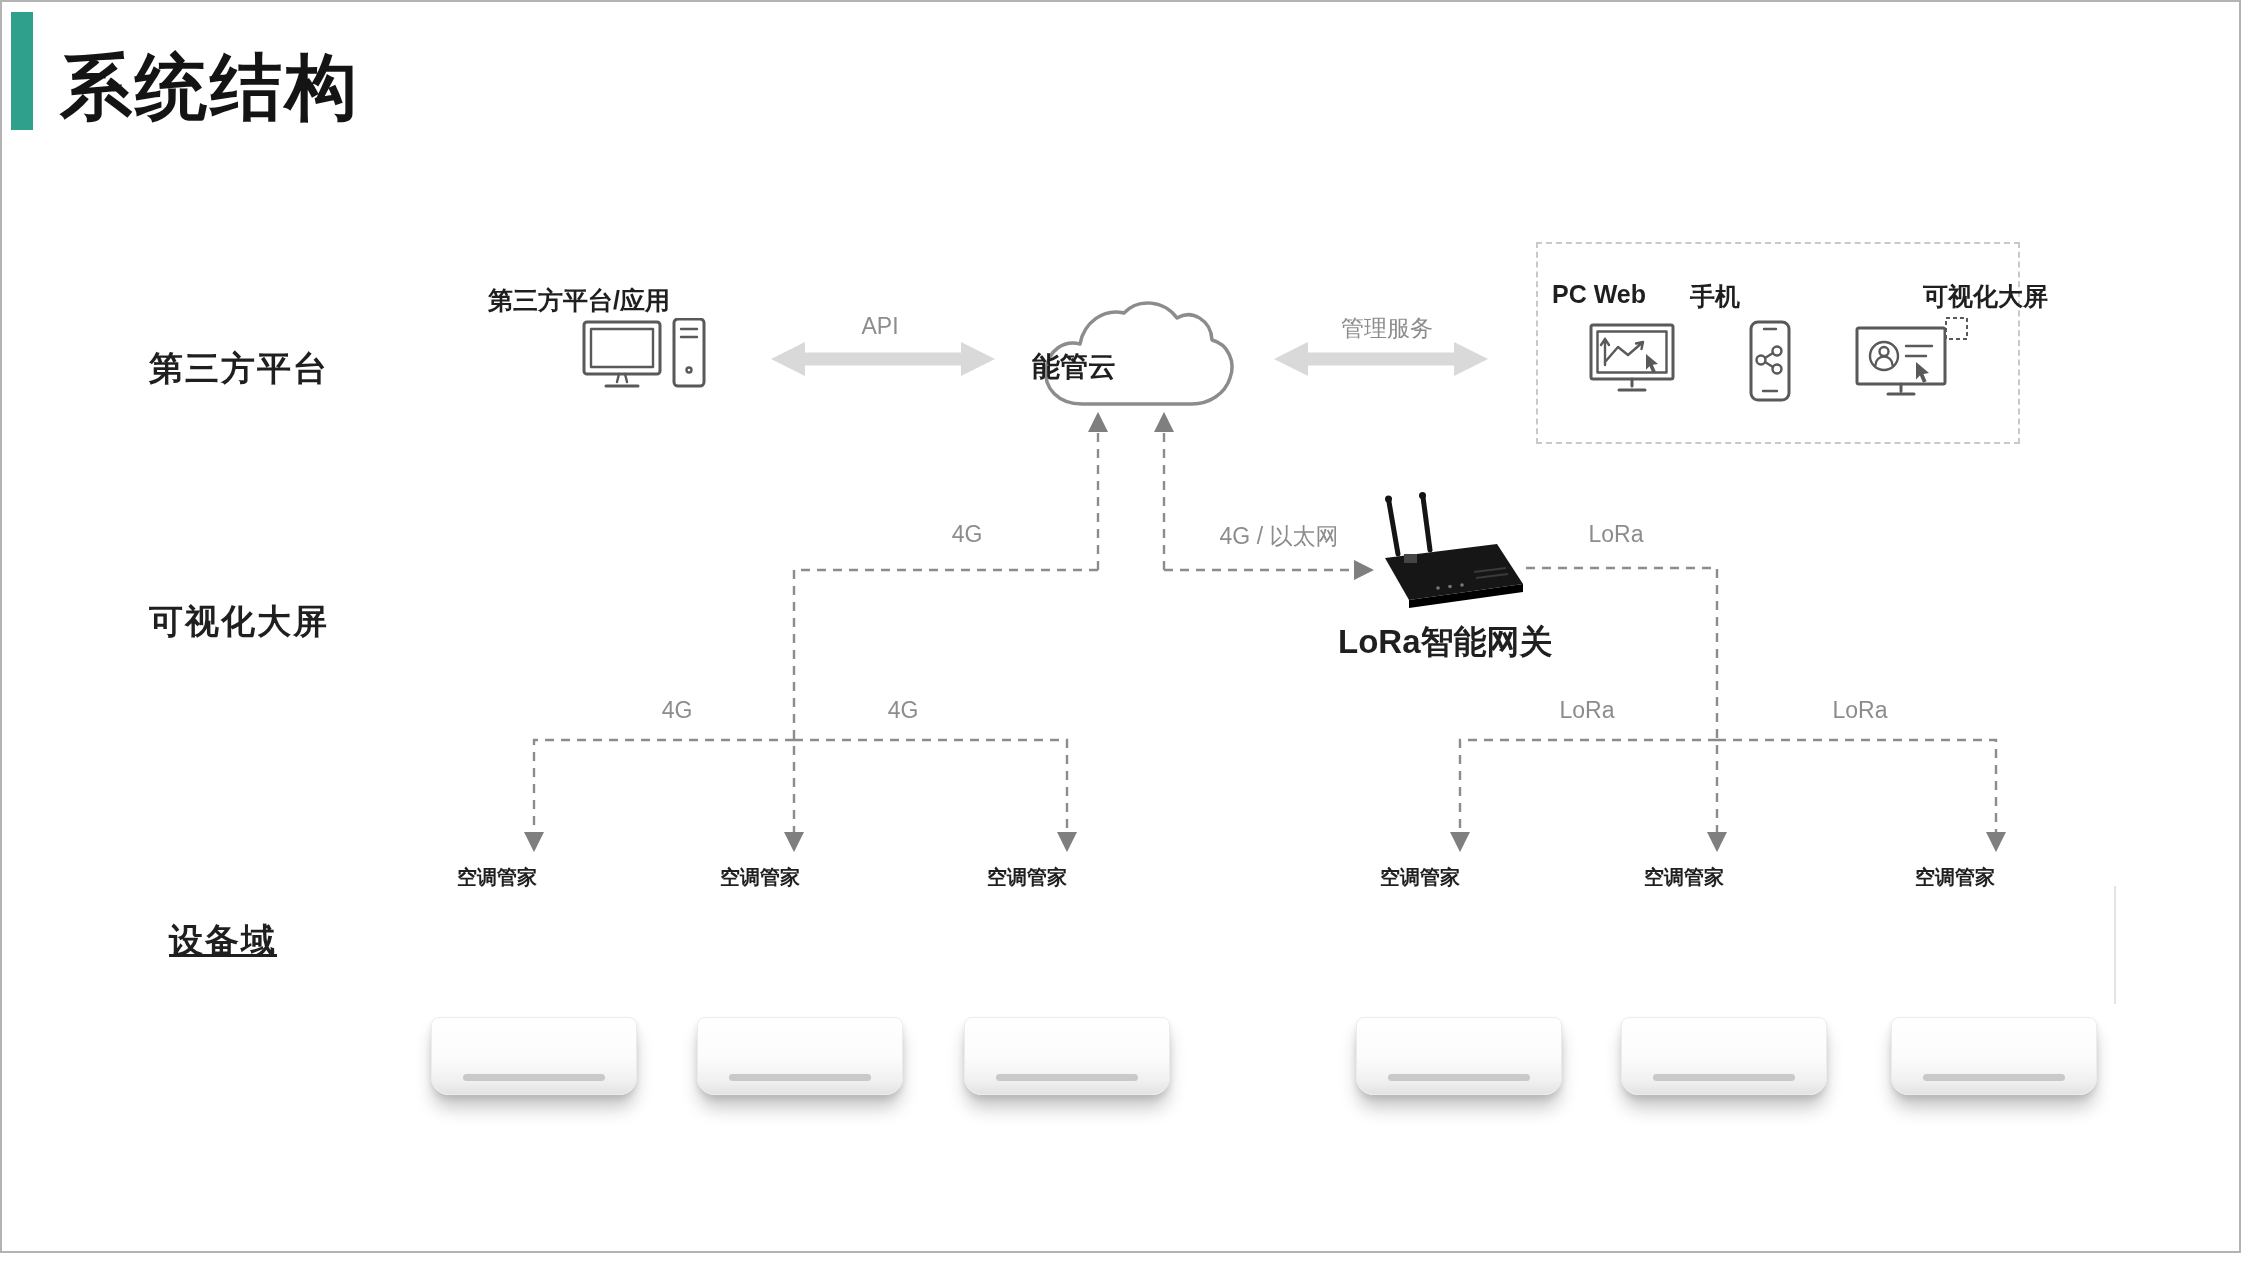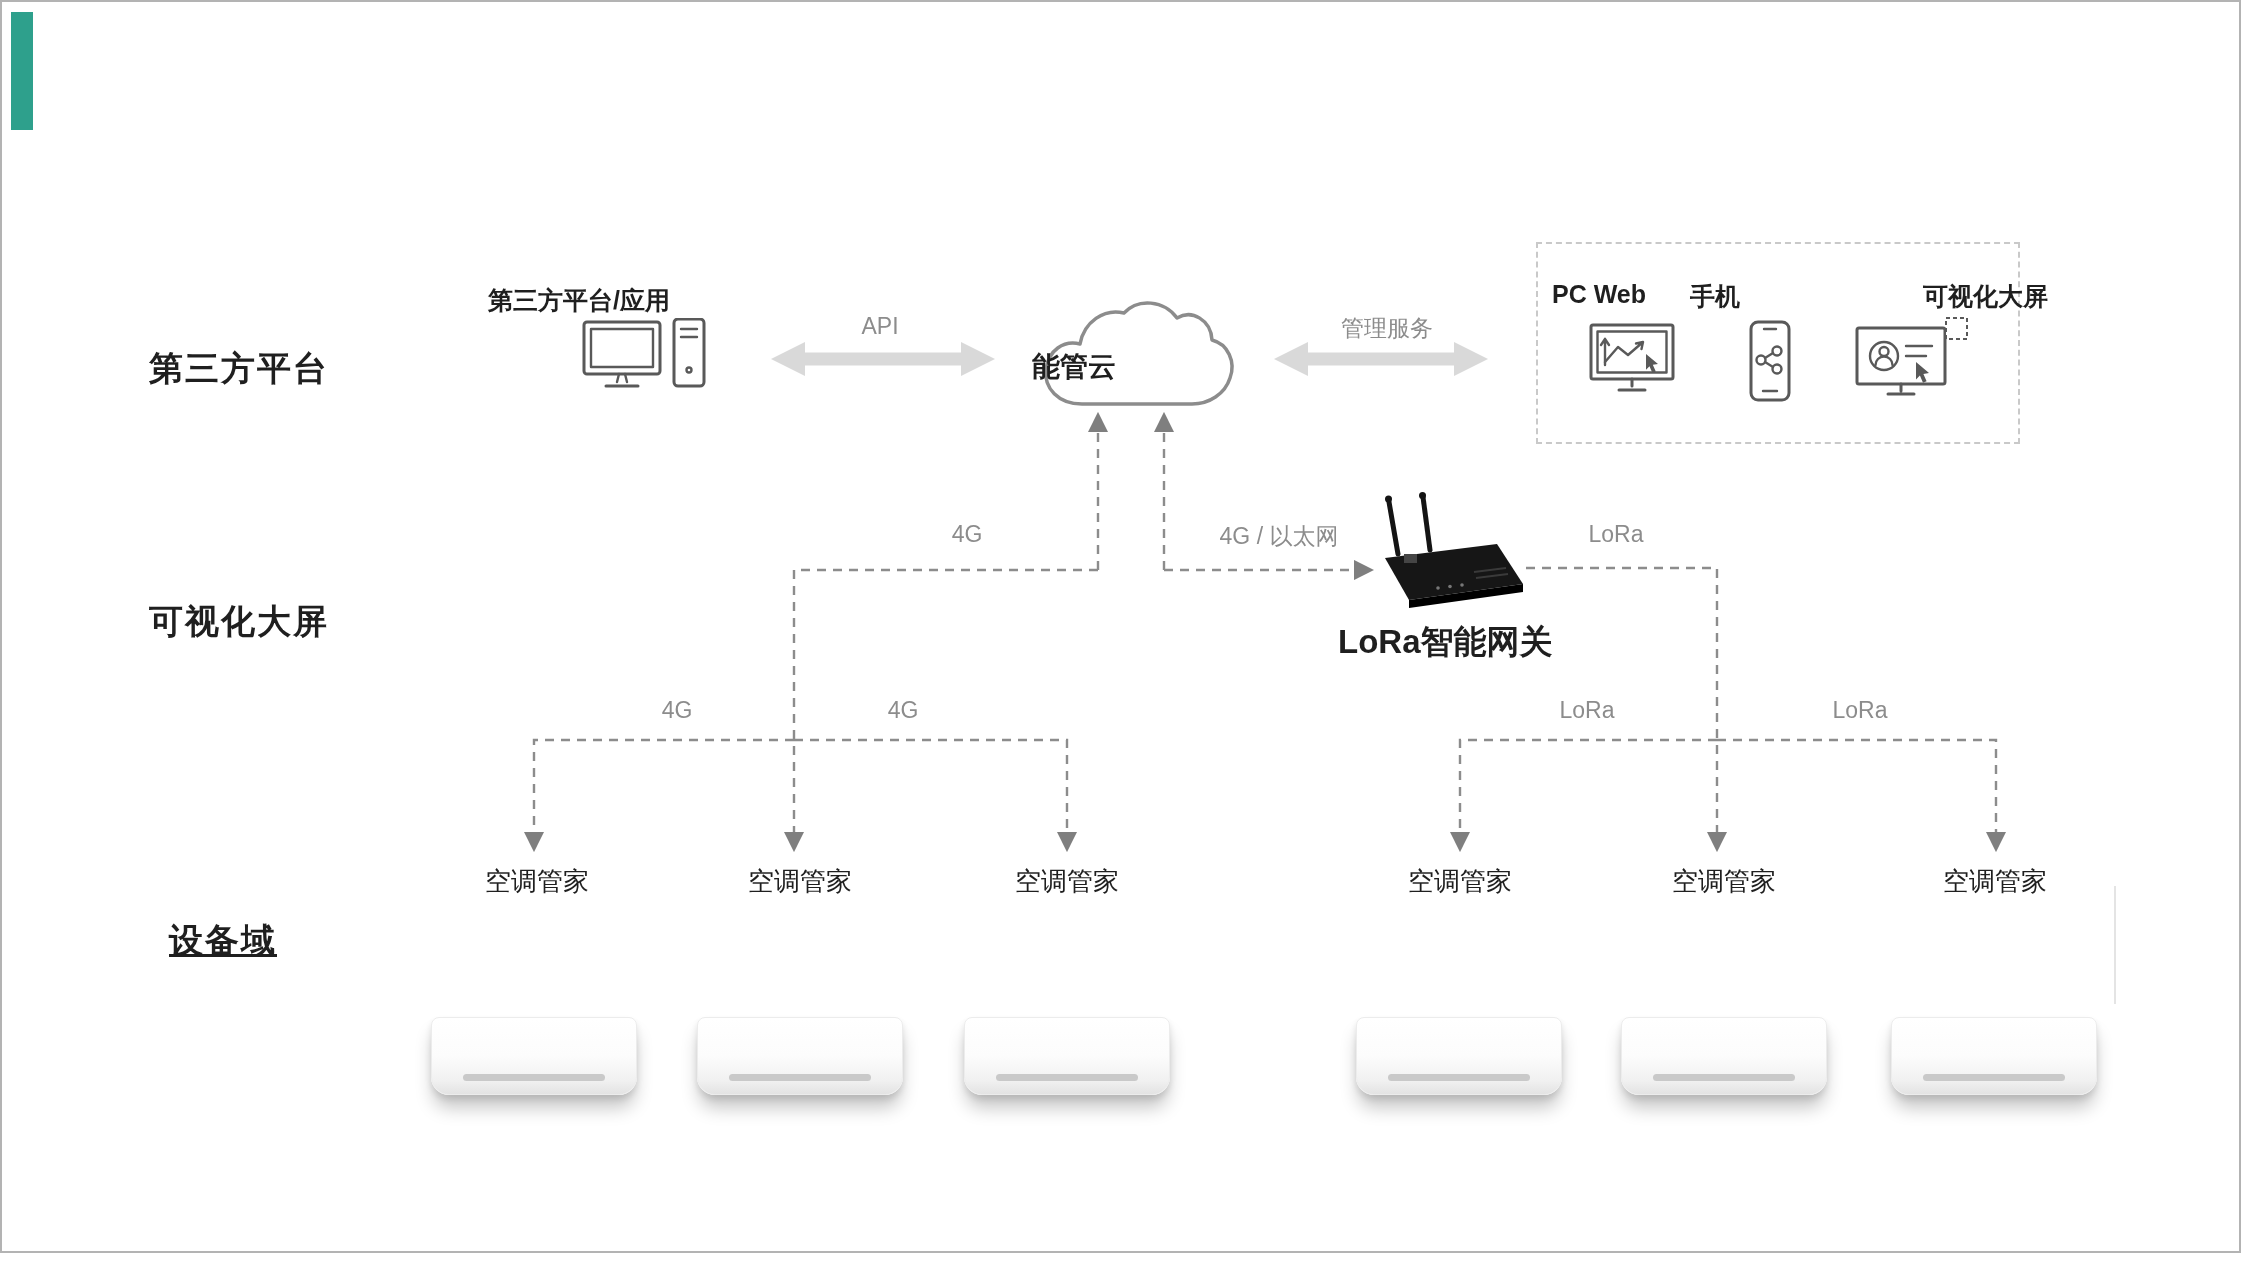--- a/index.html
+++ b/index.html
@@ -12,21 +12,21 @@
   .abs { position:absolute; }
   .slide {
     position:absolute; left:0; top:0; width:2241px; height:1253px;
     background:#ffffff; border:2px solid #b3b3b3; overflow:hidden;
   }
   .accent-bar { left:9px; top:10px; width:22px; height:118px; background:#2EA08C; }
   .title { left:58px; top:38px; font-size:72px; font-weight:900; letter-spacing:3px; color:#141414; white-space:nowrap; }
   .row-label { font-size:34px; font-weight:bold; letter-spacing:2px; color:#1f1f1f; white-space:nowrap; }
   .node-label { font-weight:bold; color:#1f1f1f; text-align:left; white-space:nowrap; }
   .link-label { font-size:23px; color:#8c8c8c; text-align:center; white-space:nowrap; }
-  .ctrl-label { font-size:26px; font-weight:normal; color:#1f1f1f; text-align:center; white-space:nowrap; }
+  .ctrl-label { font-size:20px; font-weight:bold; color:#1f1f1f; white-space:nowrap; }
   .clients-box { border:2px dashed #c9c9c9; background:transparent; }
   .lines { left:0; top:0; z-index:1; pointer-events:none; }
   .layer2 { z-index:2; }
   .dash { fill:none; stroke:#8c8c8c; stroke-width:2.4; stroke-dasharray:9 7; }
   .icon-stroke { fill:none; stroke:#595959; stroke-width:3; stroke-linecap:round; stroke-linejoin:round; }
   .icon-thin { fill:none; stroke:#595959; stroke-width:2.4; stroke-linecap:round; stroke-linejoin:round; }
   .ac {
     width:206px; height:78px; position:absolute;
     border-radius:8px 8px 18px 18px;
     background:linear-gradient(180deg,#ffffff 0%,#fcfcfc 50%,#f1f1f1 82%,#e3e3e3 100%);
@@ -38,20 +38,21 @@
     background:#c9c9c9; border-radius:4px;
   }
   .edge-artifact { left:2112px; top:884px; width:2px; height:118px; background:#e4e4e4; }
 </style>
 </head>
 <body>
 
 <div class="slide">
 
   <div class="abs accent-bar"></div>
+  <h1 class="abs title">系统结构</h1>
 
   <div class="abs row-label" style="left:147px; top:344px;">第三方平台</div>
   <div class="abs row-label" style="left:147px; top:597px;">可视化大屏</div>
   <div class="abs row-label" style="left:167px; top:916px;text-decoration:underline;">设备域</div>
 
   <svg class="abs lines" width="2241" height="1253" viewBox="0 0 2241 1253">
     <defs>
       <marker id="arr" viewBox="0 0 10 10" refX="7" refY="5" markerWidth="8.5" markerHeight="8.5" orient="auto">
         <path d="M0 0 L10 5 L0 10 Z" fill="#7f7f7f"></path>
       </marker>

